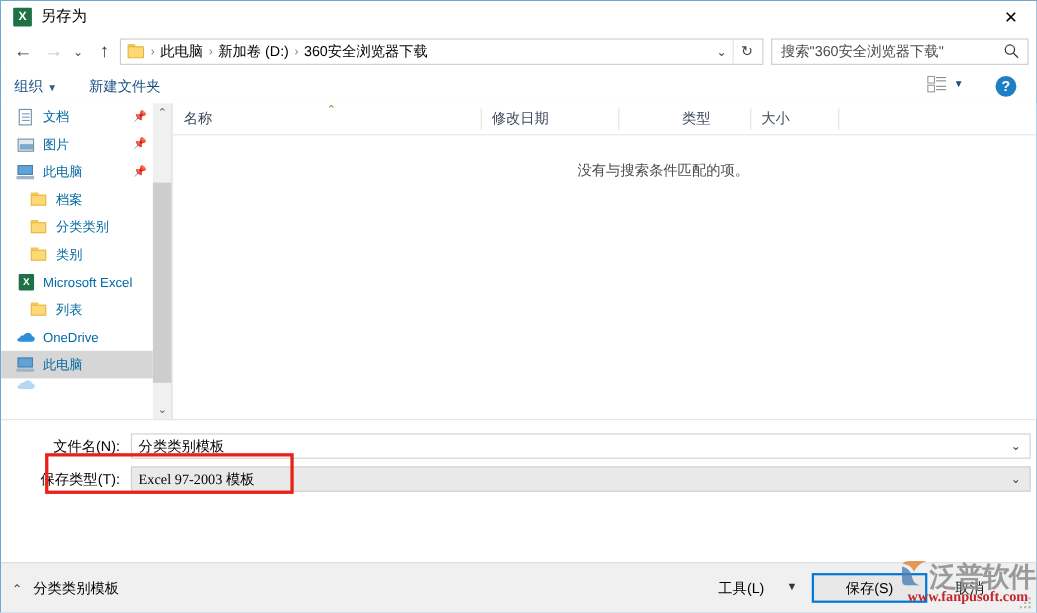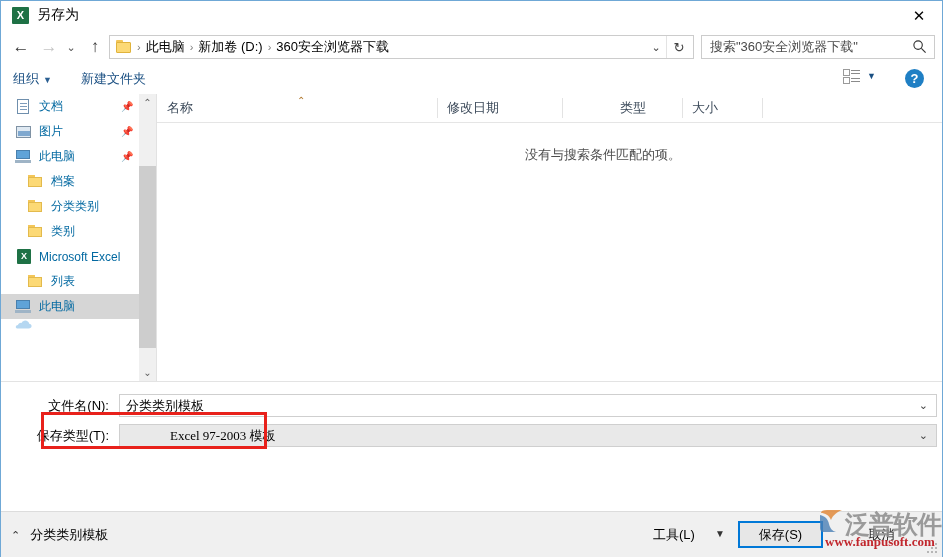--- a/index.html
+++ b/index.html
@@ -83,33 +83,33 @@
   .col .ctext{margin-left:10px;}
   .col-div{position:absolute;top:4px;width:1px;height:20px;background:#e3e3e3;}
   .sort-caret{position:absolute;left:140px;top:1px;font-size:10px;color:#b0772c;}
   .empty-msg{position:absolute;left:0;top:52px;width:892px;text-align:center;font-size:13px;color:#4d4d4d;}
   .pane-vsep{position:absolute;left:155px;top:0;width:1px;height:287px;background:#e2e2e2;}
 
   
   .lower{position:absolute;left:0;top:380px;width:941px;height:130px;background:#ffffff;border-top:1px solid #e3e3e3;}
   .field-label{position:absolute;font-size:13px;color:#000;text-align:right;}
   .field-box{position:absolute;height:23px;border:1px solid #cfcfcf;background:#ffffff;box-sizing:border-box;display:flex;align-items:center;}
-  .field-box.gray{background:#e9e9e9;border-color:#cfcfcf;padding-left:44px;}
+  .field-box.gray{background:#e9e9e9;border-color:#cfcfcf;}
   .field-val{margin-left:6px;font-size:13px;color:#000;white-space:nowrap;font-family:Liberation Serif, serif;}
   .field-caret{position:absolute;right:8px;top:4px;font-size:11px;color:#444;}
 
   .redbox{position:absolute;left:40px;top:411px;width:226px;height:37px;border:3px solid #e8211b;box-sizing:border-box;pointer-events:none;}
 
   
   .footer{position:absolute;left:0;top:510px;width:941px;height:45px;background:#f0f0f0;border-top:1px solid #dcdcdc;}
   .hide-folders{position:absolute;left:10px;top:14px;display:flex;align-items:center;font-size:13px;color:#000;}
   .hf-caret{font-size:11px;color:#333;margin-right:10px;}
   .tools-btn{position:absolute;left:652px;top:14px;font-size:13px;color:#000;}
   .tools-caret{position:absolute;left:714px;top:16px;font-size:10px;color:#333;}
-  .save-btn{position:absolute;left:737px;top:9px;width:85px;height:27px;border:2px solid #0078d7;background:#e7e7e7;box-sizing:border-box;display:flex;align-items:center;justify-content:center;font-size:13px;color:#000;}
+  .save-btn{position:absolute;left:737px;top:9px;width:105px;height:27px;border:2px solid #0078d7;background:#e7e7e7;box-sizing:border-box;display:flex;align-items:center;justify-content:center;font-size:13px;color:#000;}
   .cancel-btn{position:absolute;left:838px;top:9px;width:85px;height:27px;background:transparent;display:flex;align-items:center;justify-content:center;font-size:13px;color:#1a1a1a;}
   .grip{position:absolute;right:5px;bottom:4px;width:10px;height:10px;}
   .grip i{position:absolute;width:2px;height:2px;background:#b6b6b6;}
 
   
   .watermark{position:absolute;left:818px;top:506px;width:125px;height:48px;pointer-events:none;}
   .wm-text{position:absolute;left:26px;top:1px;font-size:25px;font-weight:bold;color:#8f8f8f;opacity:.88;letter-spacing:-1px;white-space:nowrap;}
   .wm-url{position:absolute;left:6px;top:27px;font-size:13px;font-weight:bold;color:#c1272d;font-family:"Liberation Serif",serif;white-space:nowrap;}
   .wm-logo{position:absolute;left:0px;top:2px;width:26px;height:24px;}
 </style>
@@ -233,20 +233,28 @@
           </span>
         <span class="side-label">Microsoft Excel</span>
       </div>
       <div class="side-item indent">
         <span class="ic ic-folder">
             <span class="f-tab"></span>
             <span class="f-body"></span>
           </span>
         <span class="side-label">列表</span>
       </div>
+      <div class="side-item">
+        <span class="ic">
+          <svg class="ic-cloud" viewBox="0 0 17 9">
+              <path d="M3.5 8.6h10.2c1.7 0 2.9-1.1 2.9-2.5 0-1.3-1-2.3-2.4-2.4-.4-1.8-2-3.1-3.9-3.1-1.6 0-3 .9-3.6 2.3-.2 0-.4-.1-.6-.1C4.4 2.8 3.2 3.8 3 5.1 1.7 5.2.8 6 .8 7c0 .9.9 1.6 2.7 1.6z" fill="#2e8fd8"></path>
+            </svg>
+        </span>
+        <span class="side-label">OneDrive</span>
+      </div>
       <div class="side-item sel">
         <span class="ic ic-pc">
             <span class="scr"></span>
             <span class="base"></span>
           </span>
         <span class="side-label">此电脑</span>
       </div>
       <div class="side-item" style="opacity:.35;height:10px;overflow:hidden;">
         <span class="ic">
           <svg class="ic-cloud" viewBox="0 0 17 9">

